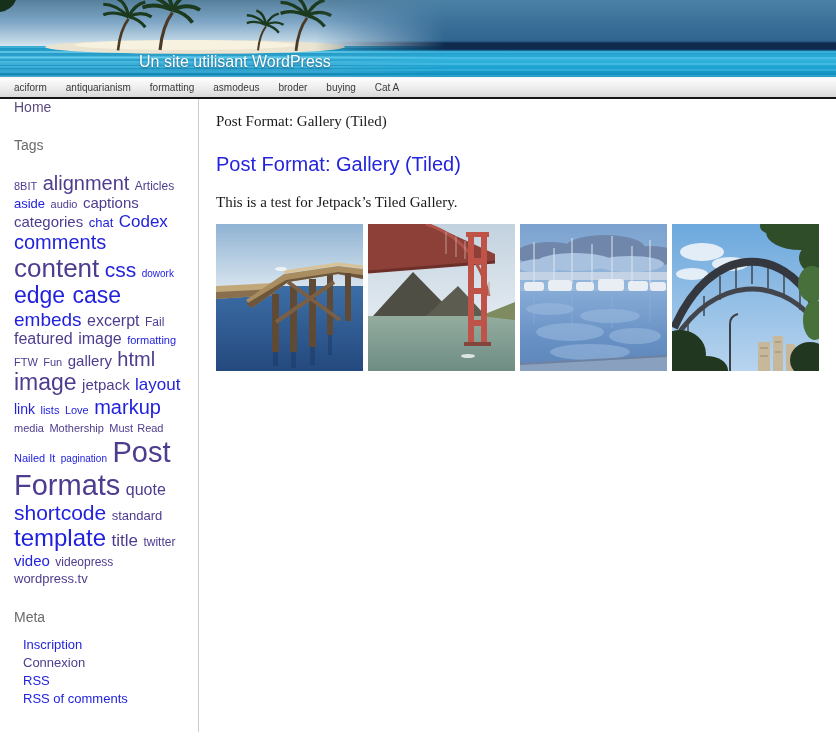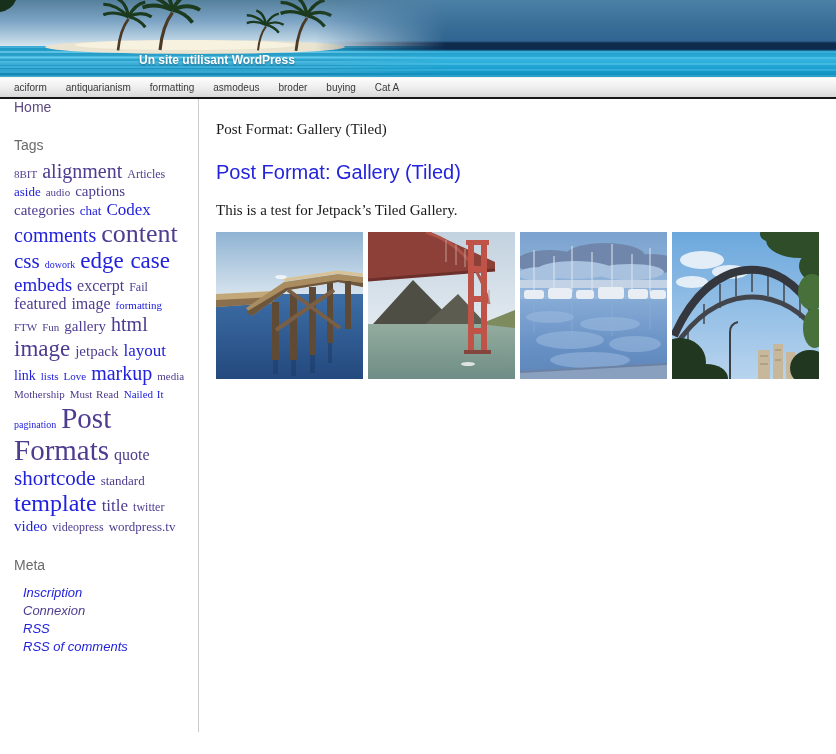--- a/index.html
+++ b/index.html
@@ -18,41 +18,41 @@
   .banner .photo .sky { position:absolute; left:0; top:0; width:450px; height:46px;
     background: linear-gradient(to bottom,#55809c 0%, #7ba3c4 45%, #b9d2e2 85%, #d8e6ee 100%); }
   .banner .photo .sea { position:absolute; left:0; top:46px; width:450px; height:31px;
     background:
       repeating-linear-gradient(to bottom, rgba(255,255,255,.14) 0 2px, rgba(0,40,80,.10) 2px 5px),
       linear-gradient(to bottom,#1f9fcd 0%, #38bee8 40%, #1ba6d6 80%, #1193c2 100%); }
   .banner .stripes { position:absolute; left:0; top:51px; width:836px; height:26px;
     background: repeating-linear-gradient(to bottom, rgba(255,255,255,.10) 0 2px, rgba(0,30,70,.06) 2px 6px); }
   .site-title { position:absolute; left:37px; top:10px; font-size:38px; color:#fff;
     letter-spacing:0; text-shadow: 0 1px 3px rgba(10,40,70,.45); }
-  .site-tagline { position:absolute; left:139px; top:53px; font-size:12px; font-weight:bold;
+  .site-tagline { position:absolute; left:139px; top:53px; font-size:16px; font-weight:normal;
     color:#fff; text-shadow:0 1px 2px rgba(10,40,70,.5); }
 
   
   .nav { width:836px; height:22px; background: linear-gradient(to bottom,#fdfdfd 0%,#ececec 55%,#d8d8d8 100%);
     border-top:1px solid #f4f4f4; border-bottom:2px solid #161616;
     display:flex; align-items:center; padding-left:14px; }
   .nav a { color: var(--nav-text,#3a3a3a); text-decoration:none; font-size:10px; margin-right:19px; }
 
   
   .page { display:flex; width:836px; height:633px; }
   .sidebar { width:199px; min-width:199px; border-right:1px solid #ccc; padding:0 11px 0 14px; }
-  .main { flex:1; padding:22px 8px 0 17px; }
+  .main { flex:1; padding:14px 8px 0 17px; }
 
   
   .home-link { display:block; font-size:14px; color: var(--home-link,#5a4a7d); text-decoration:none; }
   .side-heading { font-size:14px; font-weight:normal; color: var(--heading-gray,#6b6b6b); margin-top:22px; }
-  .tag-cloud { margin-top:7px; width:176px; line-height:1.12; word-spacing:1px;font-family:Liberation Serif, serif; }
+  .tag-cloud { margin-top:19px; width:176px; line-height:1.12; word-spacing:1px; }
   .tag-cloud a { text-decoration:none; color: var(--link-blue,#2222dd); }
   .tag-cloud a.visited { color: var(--link-visited,#4e3c8f); }
-  .meta-list { list-style:none; margin-top:10px; padding-left:9px;font-style:italic; }
+  .meta-list { list-style:none; margin-top:10px; padding-left:9px; }
   .meta-list a { font-size:13px; line-height:15px; text-decoration:none; color:var(--link-blue,#2222dd); }
   .meta-list a.visited { color:var(--link-visited,#4e3c8f); }
 
   
   .page-header-text { font-family:"Liberation Serif", serif; font-size:15px; color:#1a1a1a; }
   .post-title { display:inline-block; margin-top:23px; font-size:20px; color:var(--title-blue,#2424dd);
     text-decoration:none; }
   .main p.body-text { font-family:"Liberation Serif", serif; font-size:15px; color:#1a1a1a; margin-top:18px; }
   .main p.body-text a { color:#1a1a1a; }
 

